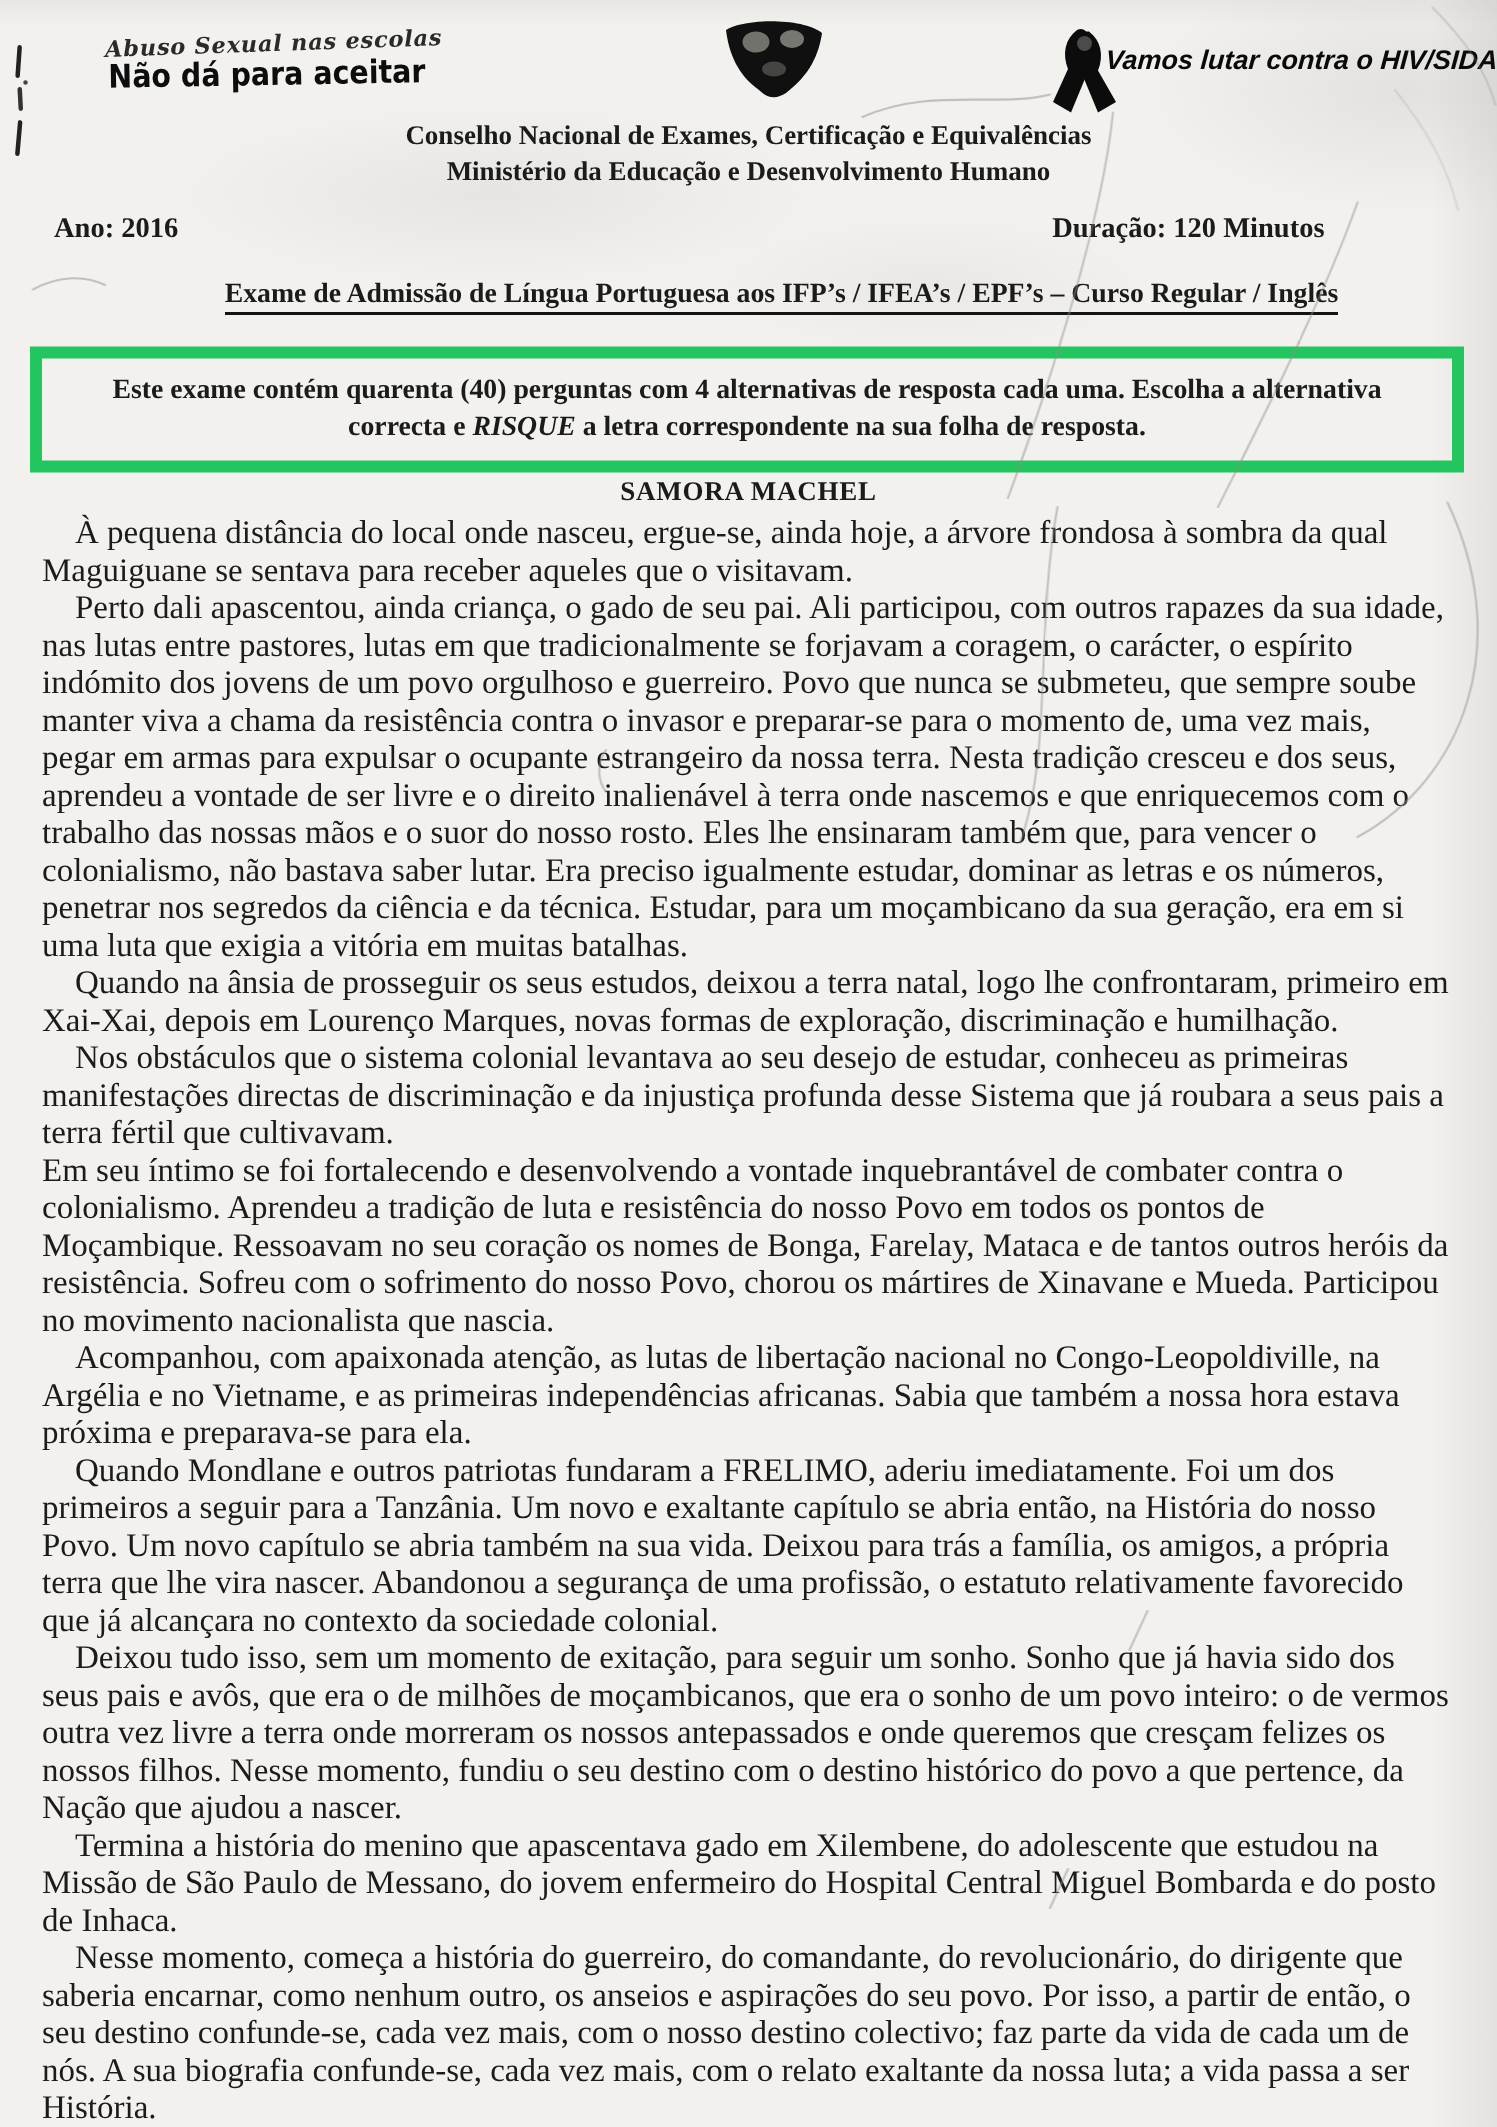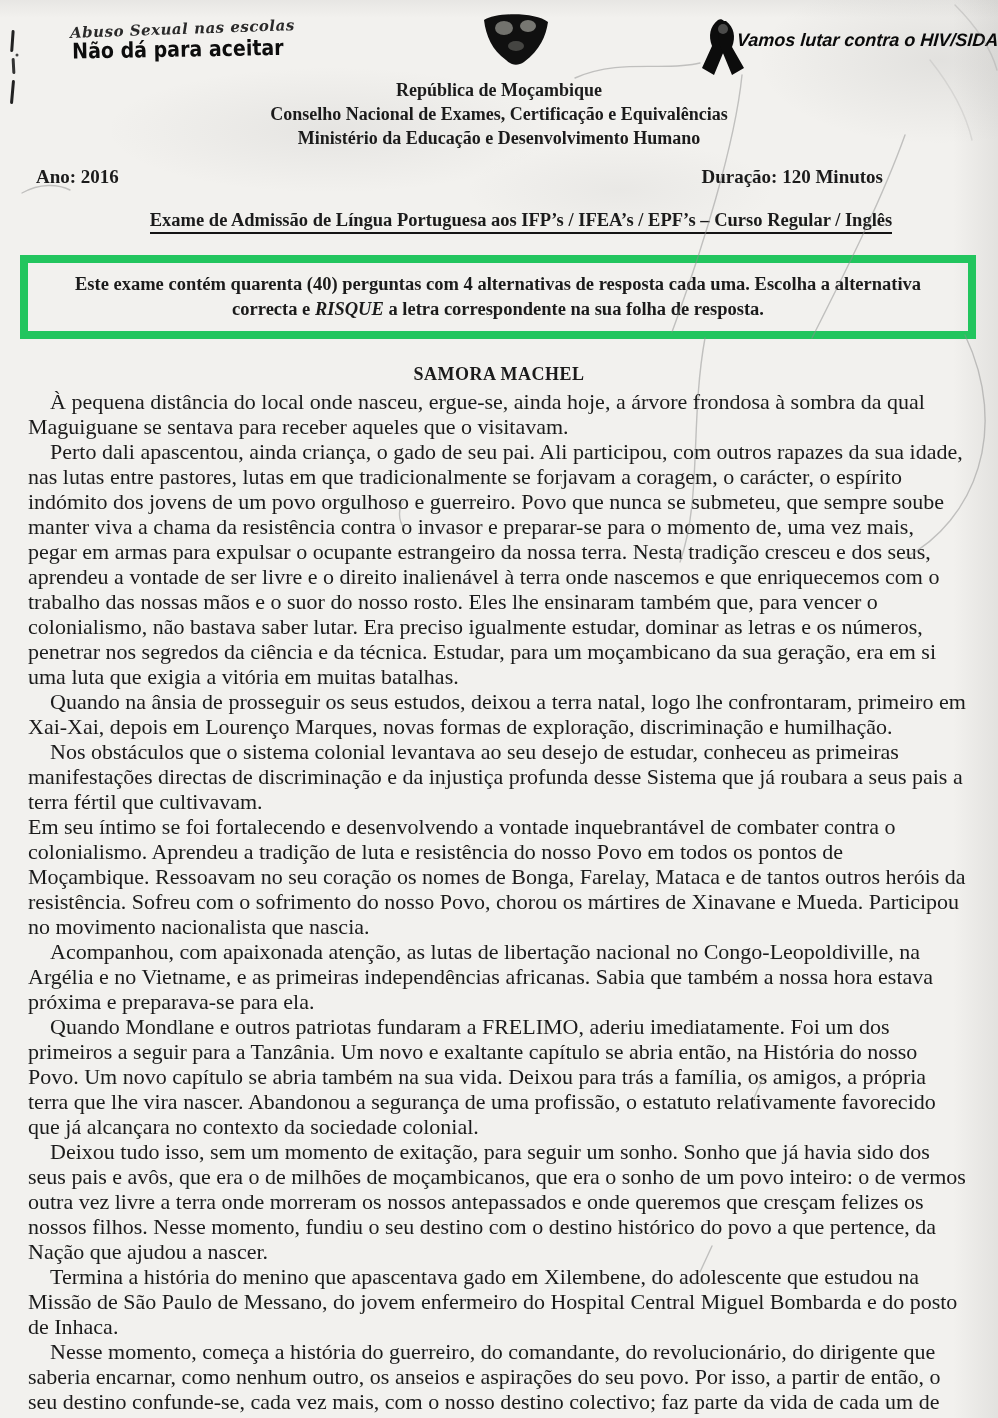--- a/index.html
+++ b/index.html
@@ -27,21 +27,21 @@
   .staple{left:7px;top:28px;}
   
   .gov-header{margin-top:78px;text-align:center;font-weight:bold;font-size:18px;line-height:24px;}
   .meta-row{display:flex;justify-content:space-between;padding:0 115px 0 36px;margin-top:16px;
             font-weight:bold;font-size:19px;}
   .exam-title{margin-top:22px;text-align:center;font-weight:bold;font-size:18.5px;margin-left:44px;}
   .exam-title span{border-bottom:2.5px solid #141414;padding-bottom:2px;}
   .instruction-box{margin:24px 22px 0 20px;border:8px solid #22c55e;padding:9px 28px;
             text-align:center;font-weight:bold;font-size:18.5px;line-height:25px;}
   .instruction-box .hl{font-style:italic;}
-  .passage-title{margin-top:25px;text-align:center;font-weight:bold;font-size:18px;letter-spacing:0.5px;}
+  .passage-title{margin-top:2px;text-align:center;font-weight:bold;font-size:18px;letter-spacing:0.5px;}
   .passage{margin:4px 30px 0 28px;font-size:22px;line-height:25px;}
   .passage p{margin:0;}
   .passage p.indent{text-indent:22px;}
   .attribution{margin:3px 45px 0 0;text-align:right;font-style:italic;font-size:18.5px;}
   .pagenum{margin:16px 68px 0 0;text-align:center;font-size:19px;}
   .scribbles{left:0;top:0;pointer-events:none;}
 </style>
 </head>
 <body>
 
@@ -63,21 +63,20 @@
 </svg>
 
 <svg class="abs ribbon" width="56" height="64" viewBox="0 0 56 64">
   <path d="M22,4 C14,10 12,20 16,30 L6,52 L18,59 L30,30 C33,20 32,10 28,5 C26,3 24,3 22,4 Z" fill="#0c0c0c"></path>
   <path d="M30,5 C38,11 40,21 36,31 L48,52 L36,59 L24,30 C21,20 23,9 27,5 Z" fill="#0c0c0c"></path>
   <circle cx="27" cy="13" r="5" fill="#f2f1ee" opacity="0.28"></circle>
 </svg>
 <div class="abs ribbon-text">Vamos lutar contra o HIV/SIDA</div>
 
 <div class="gov-header">
-  <div>República de Moçambique</div>
   <div>Conselho Nacional de Exames, Certificação e Equivalências</div>
   <div>Ministério da Educação e Desenvolvimento Humano</div>
 </div>
 
 <div class="meta-row">
   <span>Ano: 2016</span>
   <span>Duração: 120 Minutos</span>
 </div>
 
 <div class="exam-title">

